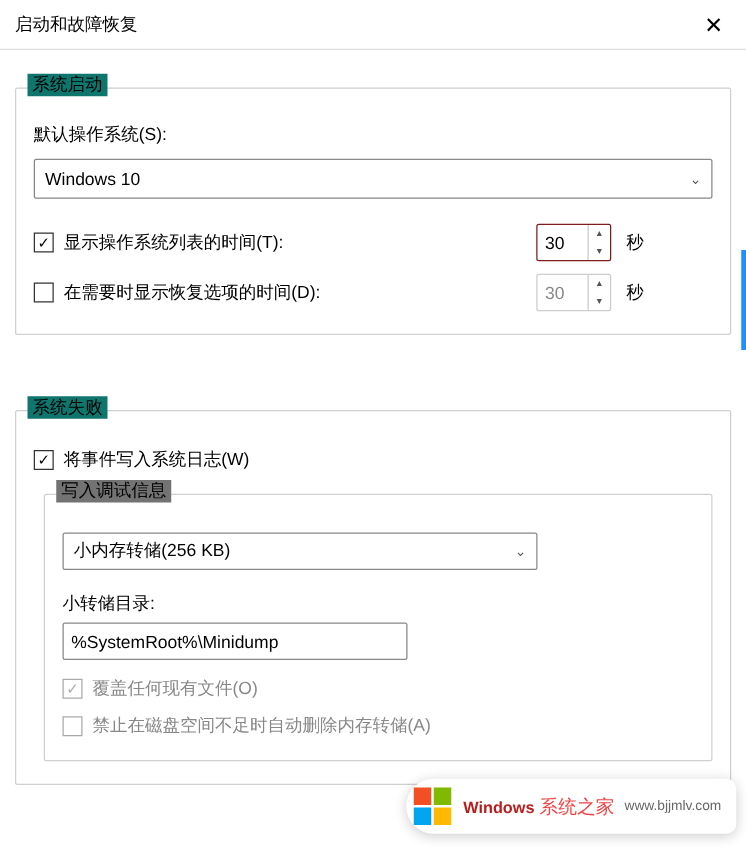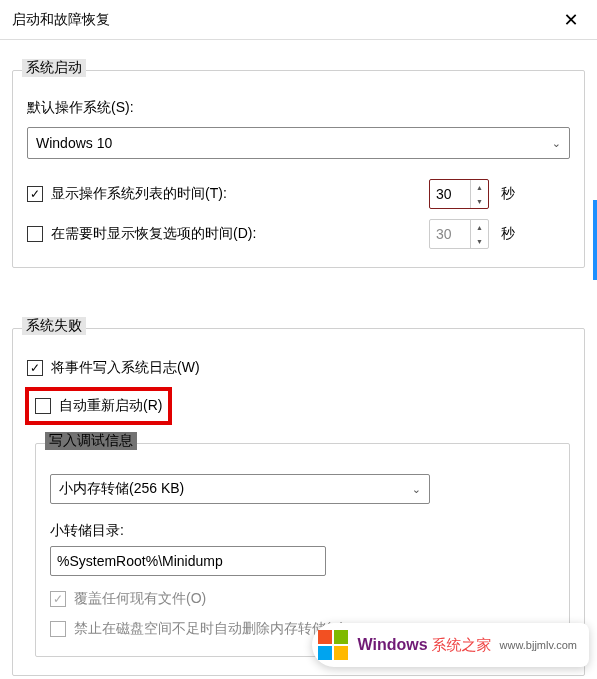--- a/index.html
+++ b/index.html
@@ -46,21 +46,21 @@
       border: 1px solid #d0d0d0;
       border-radius: 2px;
       padding: 14px 14px 18px 14px;
       margin-bottom: 60px;
       position: relative;
     }
     .group-title {
       position: absolute;
       top: -12px;
       left: 9px;
-      background: #e5e5e5;
+      background: #0f766e;
       padding: 0 4px;
       font-size: 14px;
     }
     .field-label {
       margin-bottom: 10px;
       margin-top: 14px;
     }
     .select {
       width: 100%;
       height: 32px;
@@ -215,23 +215,23 @@
       grid-template-rows: 1fr 1fr;
       gap: 2px;
       margin-right: 10px;
       flex-shrink:0;
     }
     .win-logo > div:nth-child(1){background:#f25022}
     .win-logo > div:nth-child(2){background:#7fba00}
     .win-logo > div:nth-child(3){background:#00a4ef}
     .win-logo > div:nth-child(4){background:#ffb900}
     .wm-text1 {
-      font-size: 16px;
+      font-size: 13px;
       font-weight: 600;
-      color: #701a75;
+      color: #b91c1c;
       margin-right: 4px;
     }
     .wm-text2 {
       font-size: 15px;
       color: #ef4444;
       margin-right:8px;
     }
     .wm-url {
       font-size: 11px;
       color: #666;
@@ -302,24 +302,20 @@
   <div class="group" style="margin-bottom:0">
     <div class="group-title">系统失败</div>
 
     <div class="row" style="margin-top:16px">
       <span class="checkbox">
         <span>✓</span>
       </span>
       <span>将事件写入系统日志(W)</span>
     </div>
 
-    <div class="highlight-box">
-      <span class="checkbox"></span>
-      <span>自动重新启动(R)</span>
-    </div>
 
     
     <div class="subgroup">
       <div class="subgroup-title">写入调试信息</div>
 
       <div class="select-small">
         <span>小内存转储(256 KB)</span>
         <span class="chevron">⌄</span>
       </div>
 

